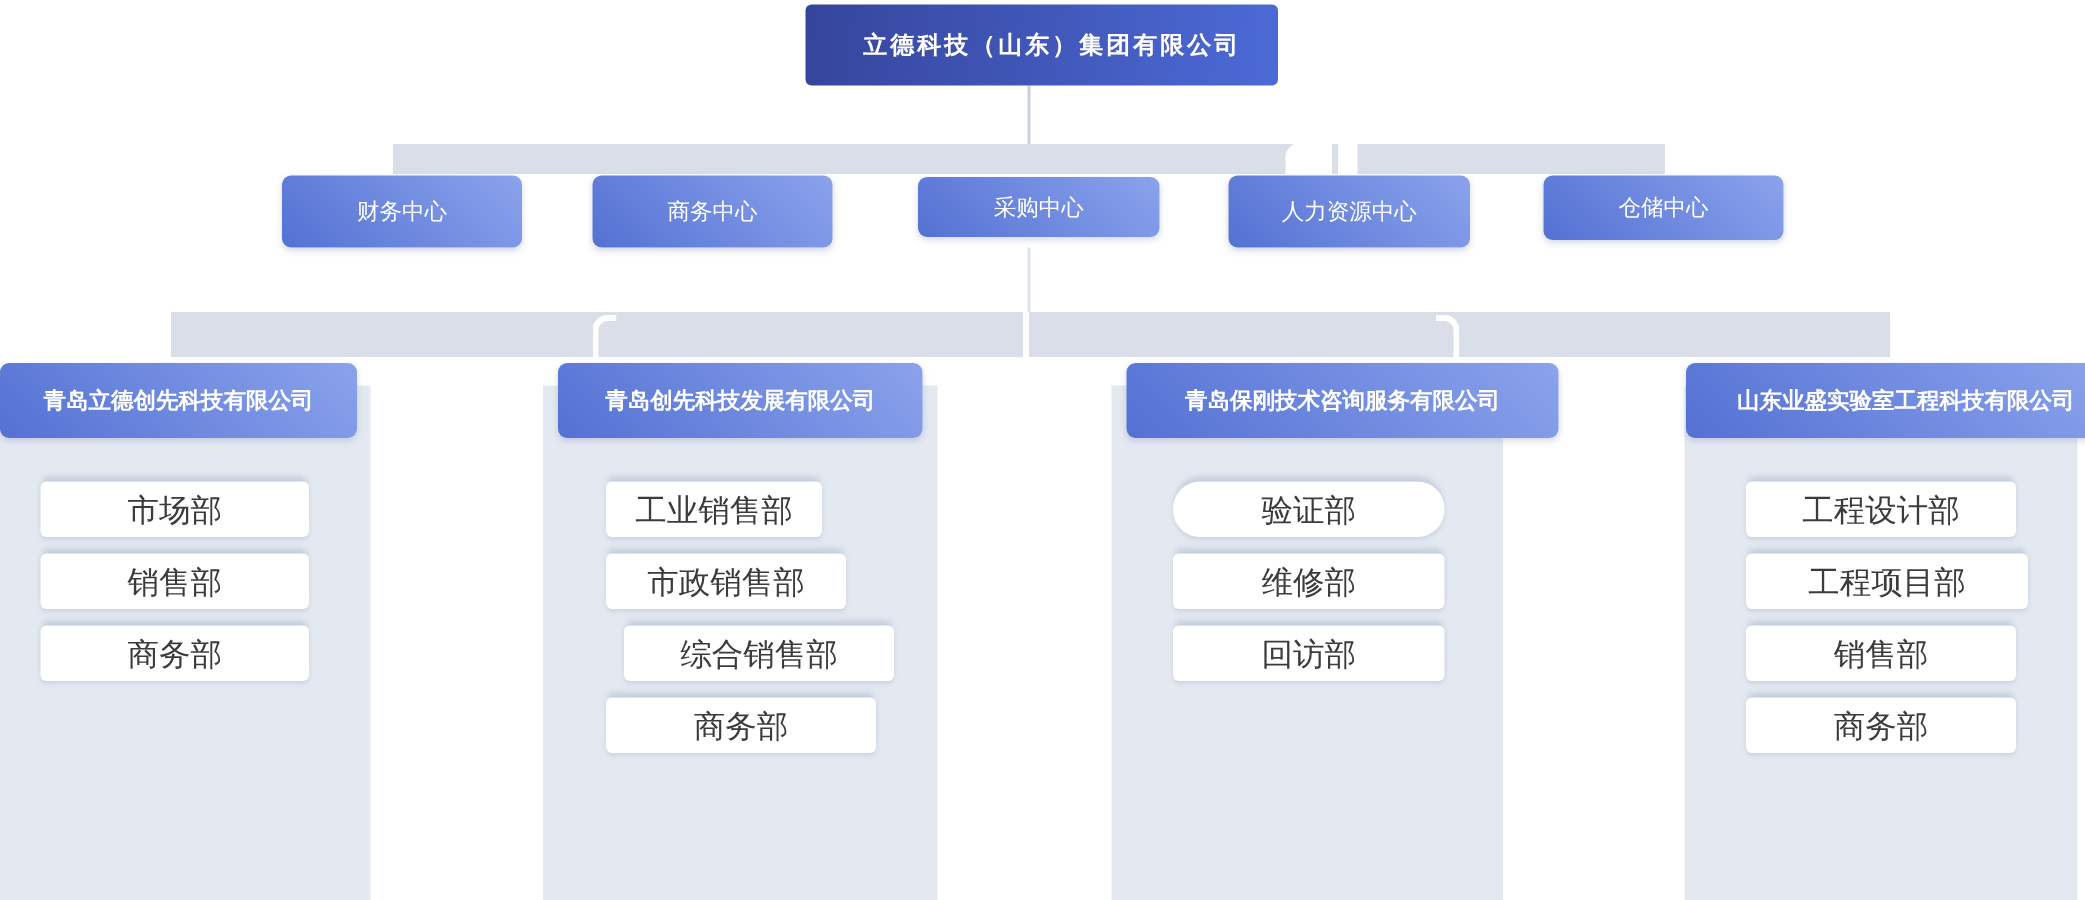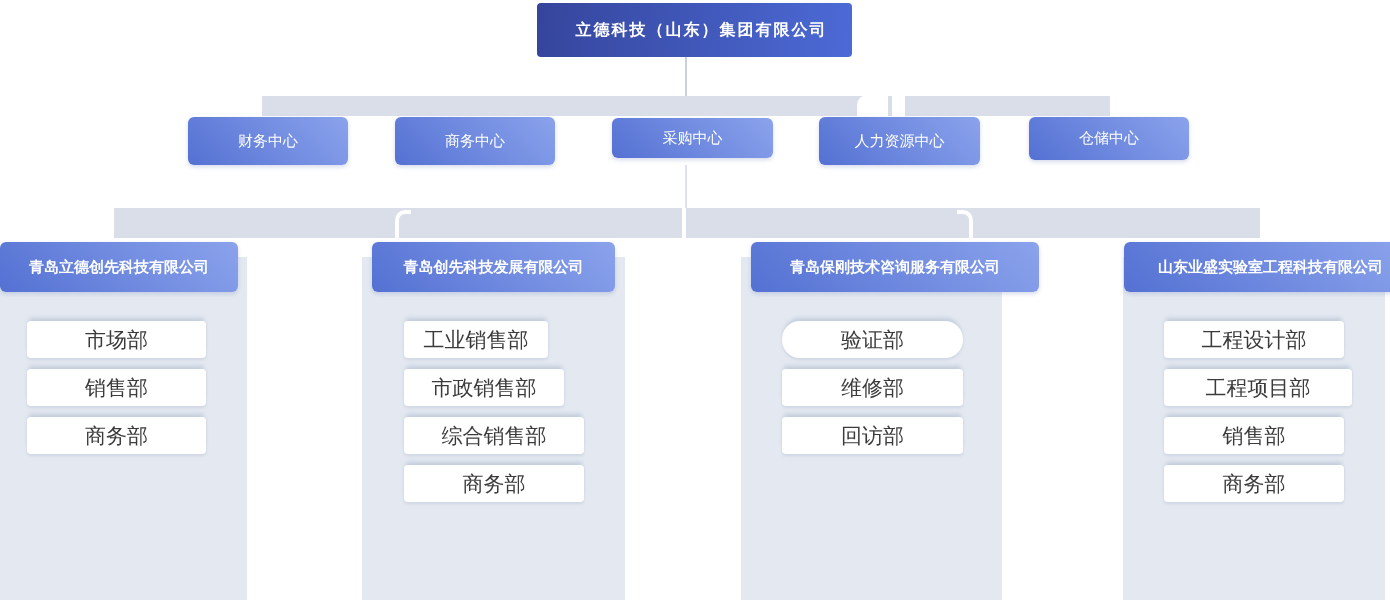--- a/index.html
+++ b/index.html
@@ -64,21 +64,21 @@
       <div class="abs node-box" style="left: 1029px; top: 117px; width: 160px; height: 43px;">仓储中心</div>
       <div class="abs panel" style="left: 0px; top: 257px; width: 247px; height: 343px;"></div>
       <div class="abs node-box company-header" style="left: 0px; top: 242px; width: 238px; height: 50px;">青岛立德创先科技有限公司</div>
       <div class="abs dept-box" style="left: 27px; top: 321px; width: 179px; height: 37px;">市场部</div>
       <div class="abs dept-box" style="left: 27px; top: 369px; width: 179px; height: 37px;">销售部</div>
       <div class="abs dept-box" style="left: 27px; top: 417px; width: 179px; height: 37px;">商务部</div>
       <div class="abs panel" style="left: 362px; top: 257px; width: 263px; height: 343px;"></div>
       <div class="abs node-box company-header" style="left: 372px; top: 242px; width: 243px; height: 50px; text-align: right;">青岛创先科技发展有限公司</div>
       <div class="abs dept-box" style="left: 404px; top: 321px; width: 144px; height: 37px;">工业销售部</div>
       <div class="abs dept-box" style="left: 404px; top: 369px; width: 160px; height: 37px;">市政销售部</div>
-      <div class="abs dept-box" style="left: 404px; top: 417px; width: 180px; height: 37px;">综合销售部</div>
+      <div class="abs dept-box" style="left: 416px; top: 417px; width: 180px; height: 37px;">综合销售部</div>
       <div class="abs dept-box" style="left: 404px; top: 465px; width: 180px; height: 37px;">商务部</div>
       <div class="abs panel" style="left: 741px; top: 257px; width: 261px; height: 343px;"></div>
       <div class="abs node-box company-header" style="left: 751px; top: 242px; width: 288px; height: 50px;">青岛保刚技术咨询服务有限公司</div>
       <div class="abs dept-box" style="left: 782px; top: 321px; width: 181px; height: 37px; border-radius: 18px;">验证部</div>
       <div class="abs dept-box" style="left: 782px; top: 369px; width: 181px; height: 37px;">维修部</div>
       <div class="abs dept-box" style="left: 782px; top: 417px; width: 181px; height: 37px;">回访部</div>
       <div class="abs panel" style="left: 1123px; top: 257px; width: 262px; height: 343px;"></div>
       <div class="abs node-box company-header" style="left: 1124px; top: 242px; width: 261px; height: 50px; padding-left: 16px;">山东业盛实验室工程科技有限公司</div>
       <div class="abs dept-box" style="left: 1164px; top: 321px; width: 180px; height: 37px;">工程设计部</div>
       <div class="abs dept-box" style="left: 1164px; top: 369px; width: 188px; height: 37px;">工程项目部</div>

